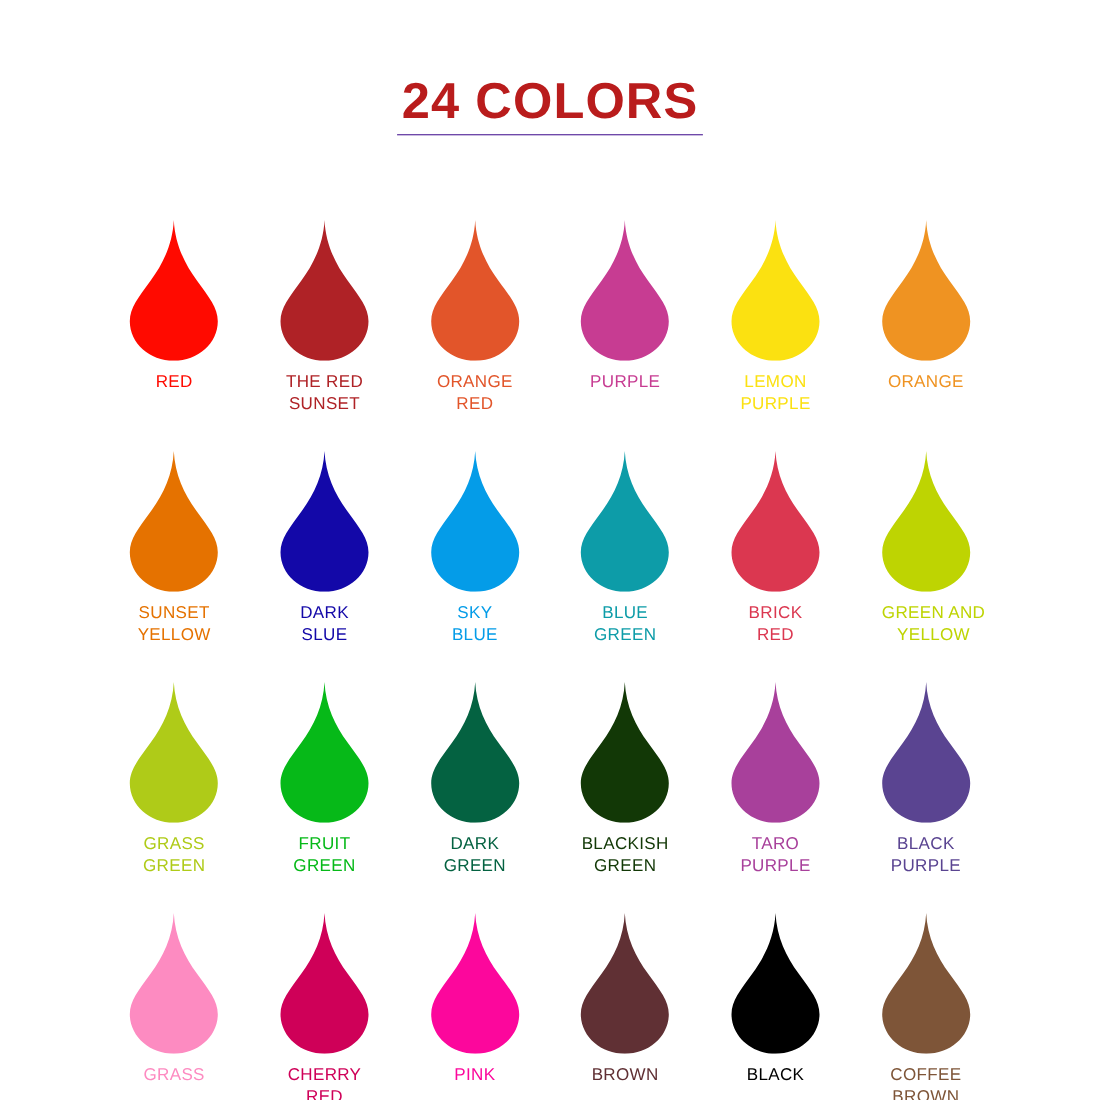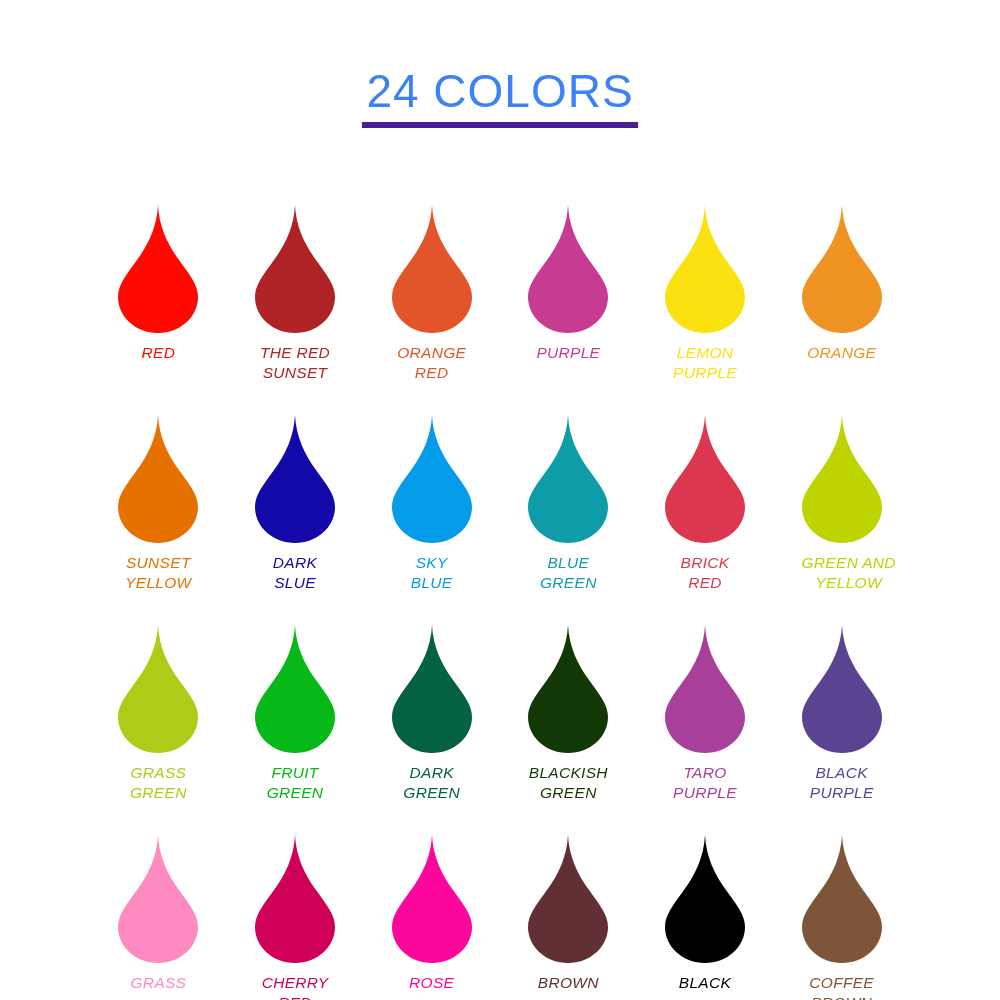--- a/index.html
+++ b/index.html
@@ -23,26 +23,26 @@
 
   .title-wrap {
     width: 100%;
     text-align: center;
     padding-top: 36px;
   }
 
   .title {
     display: inline-block;
     font-size: 46px;
-    font-weight: 400;
+    font-weight: 700;
     letter-spacing: 1px;
-    color: #3b82f6;
+    color: #b91c1c;
     line-height: 1.05;
     padding: 0 4px 7px 4px;
-    border-bottom: 6px solid #4c1d95;
+    border-bottom: 1px solid #4c1d95;
   }
 
   .grid {
     margin: 46px auto 0 auto;
     width: 820px;
     display: grid;
     grid-template-columns: repeat(6, 1fr);
     grid-row-gap: 22px;
     grid-column-gap: 0px;
   }
@@ -62,21 +62,20 @@
   }
 
   .label {
     margin-top: 10px;
     font-size: 15.5px;
     line-height: 1.32;
     letter-spacing: 0.3px;
     text-align: center;
     white-space: pre-line;
     font-weight: 400;
-    font-style: italic;
   }
 </style>
 </head>
 <body>
 
 <div class="page">
 
   <div class="title-wrap">
     <h1 class="title">24 COLORS</h1>
   </div>
@@ -215,21 +214,21 @@
         <svg class="drop" viewBox="0 0 84 128">
           <path d="M42 0 C41 22 32 40 21 55 C10 70 2 80 2 92 C2 112 20 128 42 128 C64 128 82 112 82 92 C82 80 74 70 63 55 C52 40 43 22 42 0 Z" fill="#CF0058"></path>
         </svg>
         <div class="label" style="color: rgb(207, 0, 88);">CHERRY
 RED</div>
       </div>
       <div class="swatch">
         <svg class="drop" viewBox="0 0 84 128">
           <path d="M42 0 C41 22 32 40 21 55 C10 70 2 80 2 92 C2 112 20 128 42 128 C64 128 82 112 82 92 C82 80 74 70 63 55 C52 40 43 22 42 0 Z" fill="#FC079C"></path>
         </svg>
-        <div class="label" style="color: rgb(252, 7, 156);">ROSE</div>
+        <div class="label" style="color: rgb(252, 7, 156);">PINK</div>
       </div>
       <div class="swatch">
         <svg class="drop" viewBox="0 0 84 128">
           <path d="M42 0 C41 22 32 40 21 55 C10 70 2 80 2 92 C2 112 20 128 42 128 C64 128 82 112 82 92 C82 80 74 70 63 55 C52 40 43 22 42 0 Z" fill="#603034"></path>
         </svg>
         <div class="label" style="color: rgb(96, 48, 52);">BROWN</div>
       </div>
       <div class="swatch">
         <svg class="drop" viewBox="0 0 84 128">
           <path d="M42 0 C41 22 32 40 21 55 C10 70 2 80 2 92 C2 112 20 128 42 128 C64 128 82 112 82 92 C82 80 74 70 63 55 C52 40 43 22 42 0 Z" fill="#000000"></path>

